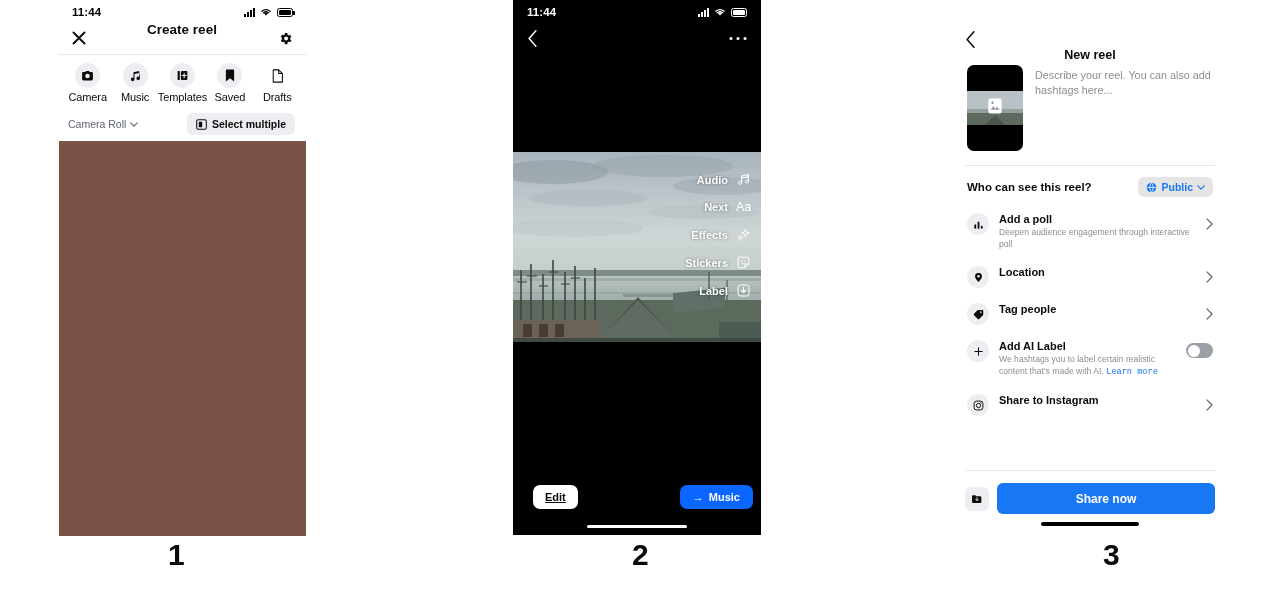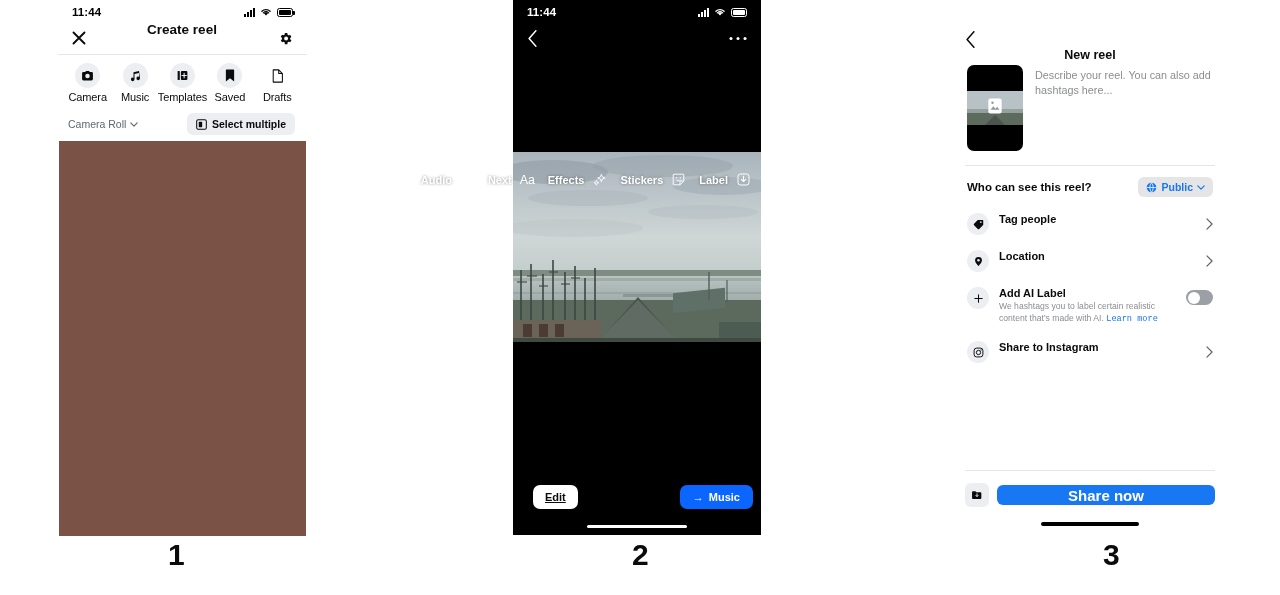--- a/index.html
+++ b/index.html
@@ -60,21 +60,21 @@
   #panel2 .status-time { color:#fff; }
   #panel2 .sig i { background:#fff; }
   #panel2 .batt { border-color:#fff; }
   #panel2 .batt i { background:#fff; }
   .p2-topbar { height:32px;display:flex;align-items:center;justify-content:space-between;padding:0 14px; }
   .p2-photo {
     position:absolute; left:0; top:152px; width:248px; height:190px;
     overflow:hidden;
   }
   .p2-tools {
-    position:absolute; right:10px; top:172px; display:flex; flex-direction:row; gap:13px;
+    position:absolute; right:10px; top:172px; display:flex; flex-direction:column; gap:13px;
     align-items:flex-end;
   }
   .p2-tool { display:flex;align-items:center;gap:8px;cursor:pointer; }
   .p2-tool-label { color:#fff;font-size:11px;font-weight:700;text-shadow:0 0 3px rgba(0,0,0,.45); }
   .p2-bottom { position:absolute;left:0;bottom:0;width:248px;height:58px; }
   .edit-btn {
     position:absolute;left:20px;top:8px;background:#fff;border:none;border-radius:7px;
     padding:6px 12px;font-size:11px;font-weight:700;color:#0b0b0b;cursor:pointer;
     font-family:"Liberation Sans", sans-serif;
     text-decoration:underline;
@@ -108,22 +108,22 @@
   .p3-row-title { font-size:11px;font-weight:700;color:#0b0b0b;line-height:1.3; }
   .p3-row-sub { font-size:8.6px;color:#8a8d91;line-height:1.38;margin-top:1px; }
   .p3-row-sub a { color:#1877f2;text-decoration:none;font-family:Liberation Mono, monospace; }
   .chev-r { flex:0 0 auto;margin-top:4px; }
   .toggle { width:27px;height:15px;border-radius:9px;background:#9aa0a6;position:relative;flex:0 0 auto;margin-top:4px;cursor:pointer; }
   .toggle::after{content:"";position:absolute;left:1.5px;top:1.5px;width:12px;height:12px;border-radius:50%;background:#fff;}
   .p3-footerline { position:absolute;left:0;right:0;top:445px;height:1px;background:#e4e6eb; }
   .p3-footer { position:absolute;left:0;right:0;top:458px;display:flex;align-items:center;gap:8px; }
   .draft-btn { width:24px;height:24px;border-radius:6px;background:#eceef1;border:none;display:flex;align-items:center;justify-content:center;cursor:pointer;flex:0 0 auto;}
   .share-now {
-    flex:1;background:#1877f2;border:none;border-radius:6px;height:20px;color:#fff;
-    font-size:15px;font-weight:700;cursor:pointer;font-family:"Liberation Sans", sans-serif;
+    flex:1;background:#1877f2;border:none;border-radius:6px;height:31px;color:#fff;
+    font-size:12px;font-weight:700;cursor:pointer;font-family:"Liberation Sans", sans-serif;
   }
   .p3-home { position:absolute;left:50%;transform:translateX(-50%);top:497px;width:98px;height:4px;background:#000;border-radius:3px; }
 
   
   .step-num { position:absolute;font-size:30px;font-weight:700;color:#0b0b0b;font-family:"Liberation Sans", sans-serif; }
 </style>
 </head>
 <body>
 
 <div class="stage">
@@ -426,47 +426,65 @@
           <circle cx="8" cy="8" r="7" fill="#1877f2"></circle>
           <path d="M1 8h14 M8 1a11 11 0 0 1 0 14 M8 1a11 11 0 0 0 0 14" stroke="#fff" stroke-width="1.1" fill="none"></path>
         </svg>
         <span>Public</span>
         <svg width="8" height="5" viewBox="0 0 10 6">
           <path d="M1 1 5 5 9 1" stroke="#1877f2" stroke-width="1.6" fill="none" stroke-linecap="round" stroke-linejoin="round"></path>
         </svg>
       </button>
     </div>
 
-
     <div class="p3-row">
       <span class="p3-row-ic">
         <svg width="11" height="11" viewBox="0 0 16 16">
-          <path d="M8.6 1.6H14a.9.9 0 0 1 .9.9V8a1.5 1.5 0 0 1-.44 1.06l-5.4 5.4a1.5 1.5 0 0 1-2.12 0L1.54 9.06a1.5 1.5 0 0 1 0-2.12l5.4-5.4A1.5 1.5 0 0 1 8.6 1.6Z" fill="#0b0b0b"></path>
-          <circle cx="11.4" cy="4.6" r="1.2" fill="#eceef1"></circle>
+          <rect x="2" y="8" width="2.6" height="6" fill="#0b0b0b"></rect>
+          <rect x="6.7" y="4" width="2.6" height="10" fill="#0b0b0b"></rect>
+          <rect x="11.4" y="10" width="2.6" height="4" fill="#0b0b0b"></rect>
         </svg>
       </span>
       <div class="p3-row-body">
-        <div class="p3-row-title">Tag people</div>
+        <div class="p3-row-title">Add a poll</div>
+        <div class="p3-row-sub">Deepen audience engagement through interactive poll</div>
       </div>
       <span class="chev-r">
         <svg width="7" height="12" viewBox="0 0 8 14">
             <path d="M1 1 7 7 1 13" stroke="#5f6368" stroke-width="1.4" fill="none" stroke-linecap="round" stroke-linejoin="round"></path>
           </svg>
       </span>
     </div>
 
     <div class="p3-row">
       <span class="p3-row-ic">
         <svg width="11" height="11" viewBox="0 0 16 16">
           <path d="M8 1.3a5 5 0 0 0-5 5c0 3.6 5 8.4 5 8.4s5-4.8 5-8.4a5 5 0 0 0-5-5Z" fill="#0b0b0b"></path>
           <circle cx="8" cy="6.2" r="1.8" fill="#eceef1"></circle>
         </svg>
       </span>
       <div class="p3-row-body">
         <div class="p3-row-title">Location</div>
+      </div>
+      <span class="chev-r">
+        <svg width="7" height="12" viewBox="0 0 8 14">
+            <path d="M1 1 7 7 1 13" stroke="#5f6368" stroke-width="1.4" fill="none" stroke-linecap="round" stroke-linejoin="round"></path>
+          </svg>
+      </span>
+    </div>
+
+    <div class="p3-row">
+      <span class="p3-row-ic">
+        <svg width="11" height="11" viewBox="0 0 16 16">
+          <path d="M8.6 1.6H14a.9.9 0 0 1 .9.9V8a1.5 1.5 0 0 1-.44 1.06l-5.4 5.4a1.5 1.5 0 0 1-2.12 0L1.54 9.06a1.5 1.5 0 0 1 0-2.12l5.4-5.4A1.5 1.5 0 0 1 8.6 1.6Z" fill="#0b0b0b"></path>
+          <circle cx="11.4" cy="4.6" r="1.2" fill="#eceef1"></circle>
+        </svg>
+      </span>
+      <div class="p3-row-body">
+        <div class="p3-row-title">Tag people</div>
       </div>
       <span class="chev-r">
         <svg width="7" height="12" viewBox="0 0 8 14">
             <path d="M1 1 7 7 1 13" stroke="#5f6368" stroke-width="1.4" fill="none" stroke-linecap="round" stroke-linejoin="round"></path>
           </svg>
       </span>
     </div>
 
     <div class="p3-row">
       <span class="p3-row-ic">

